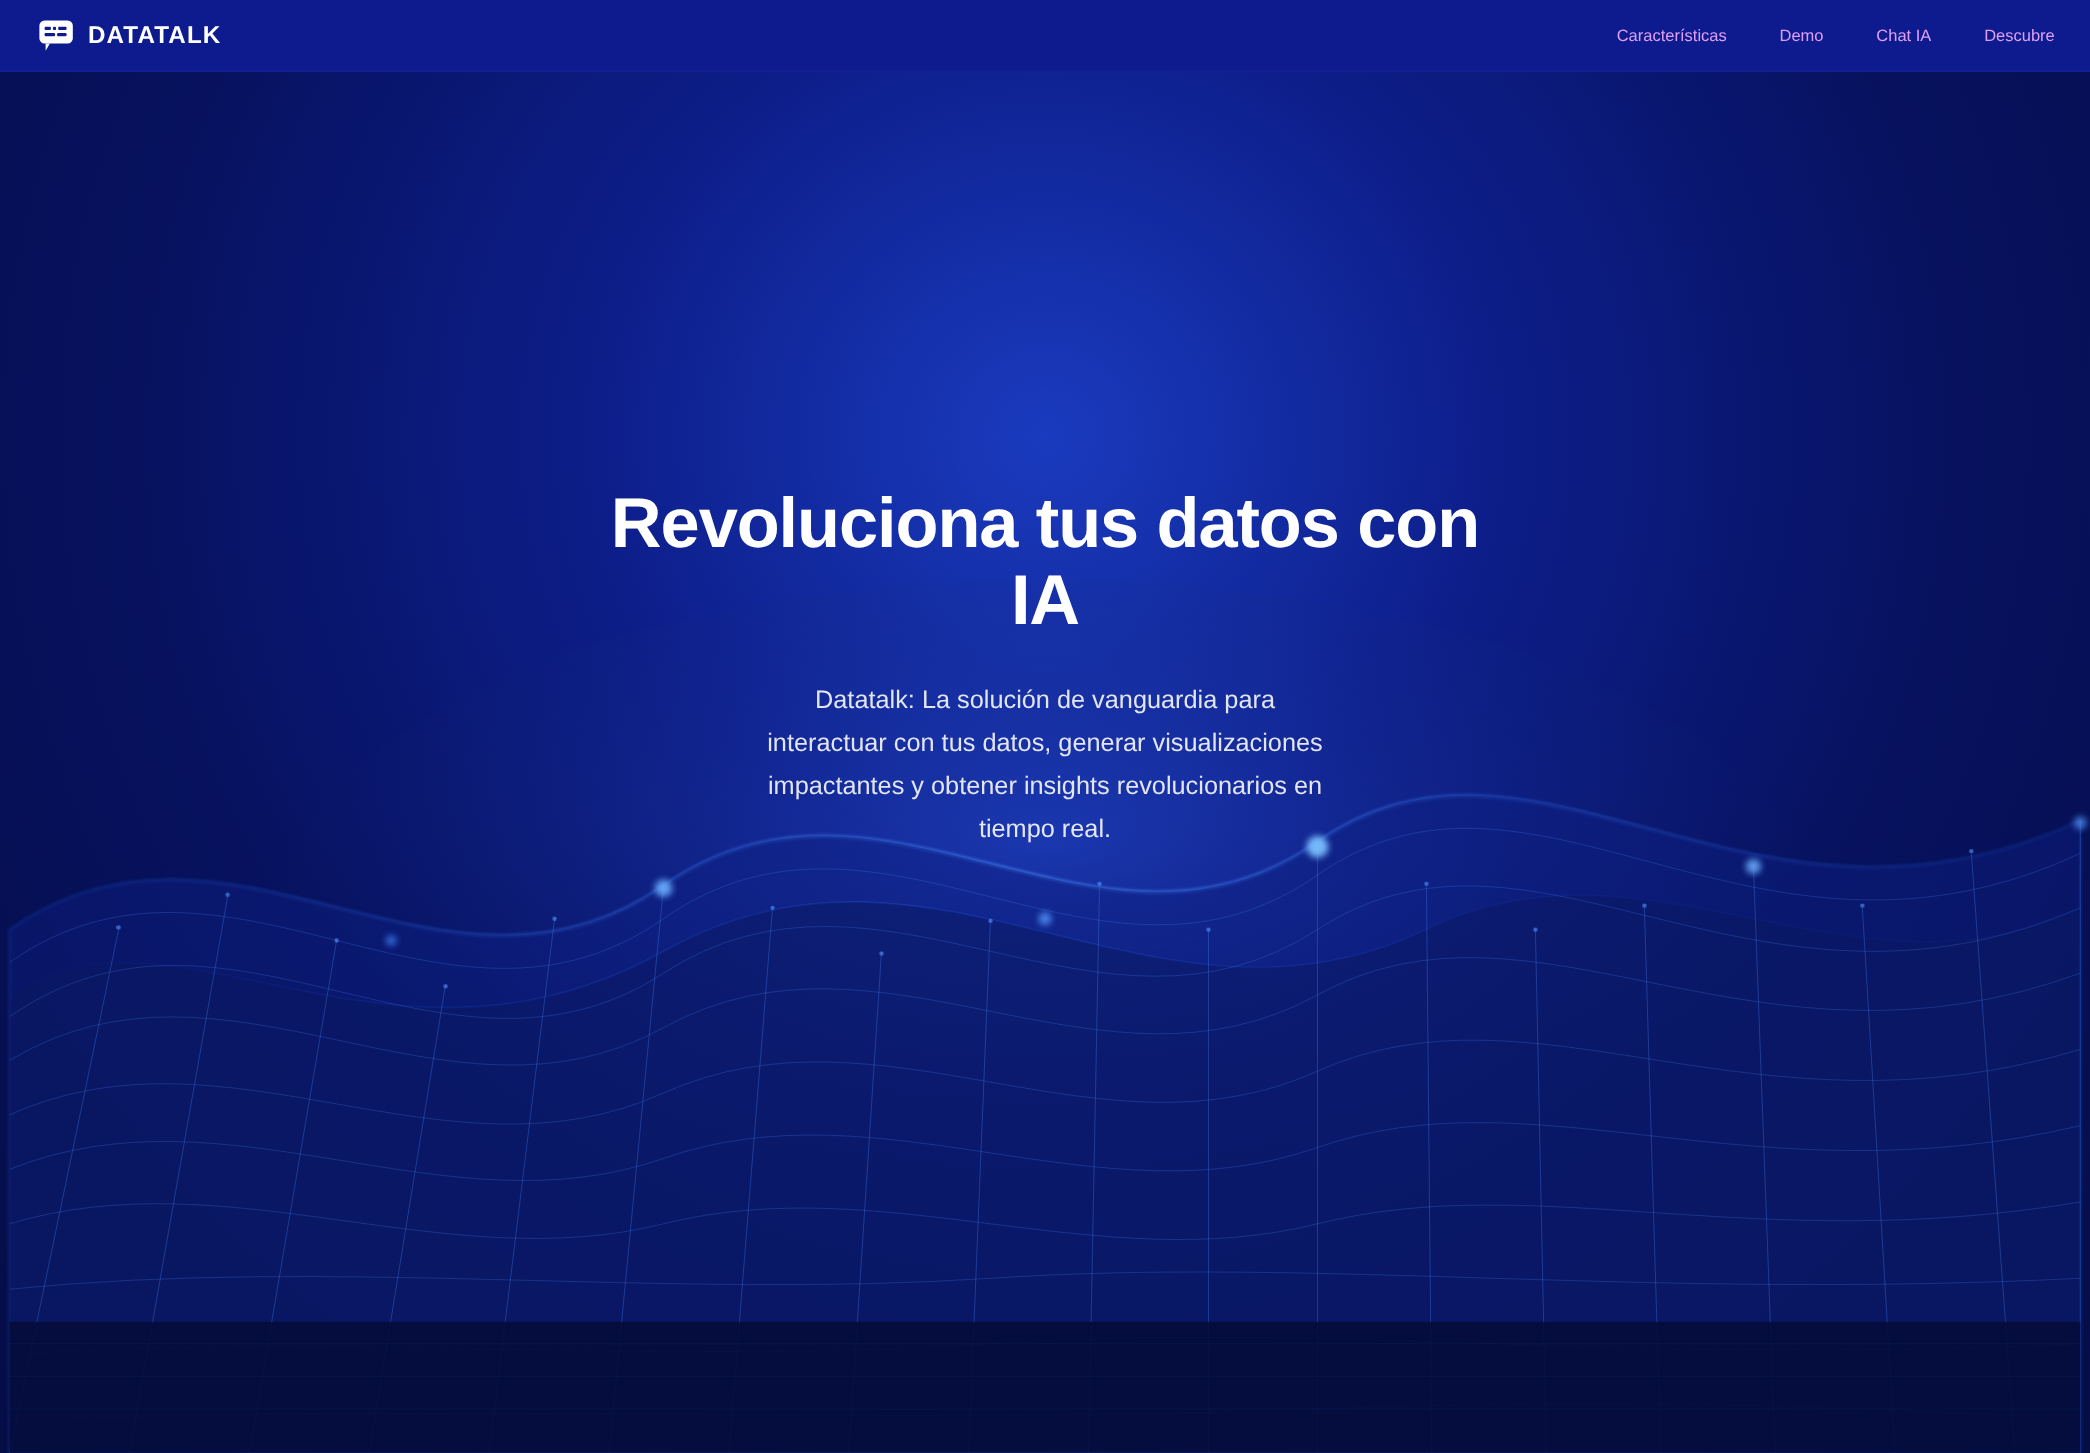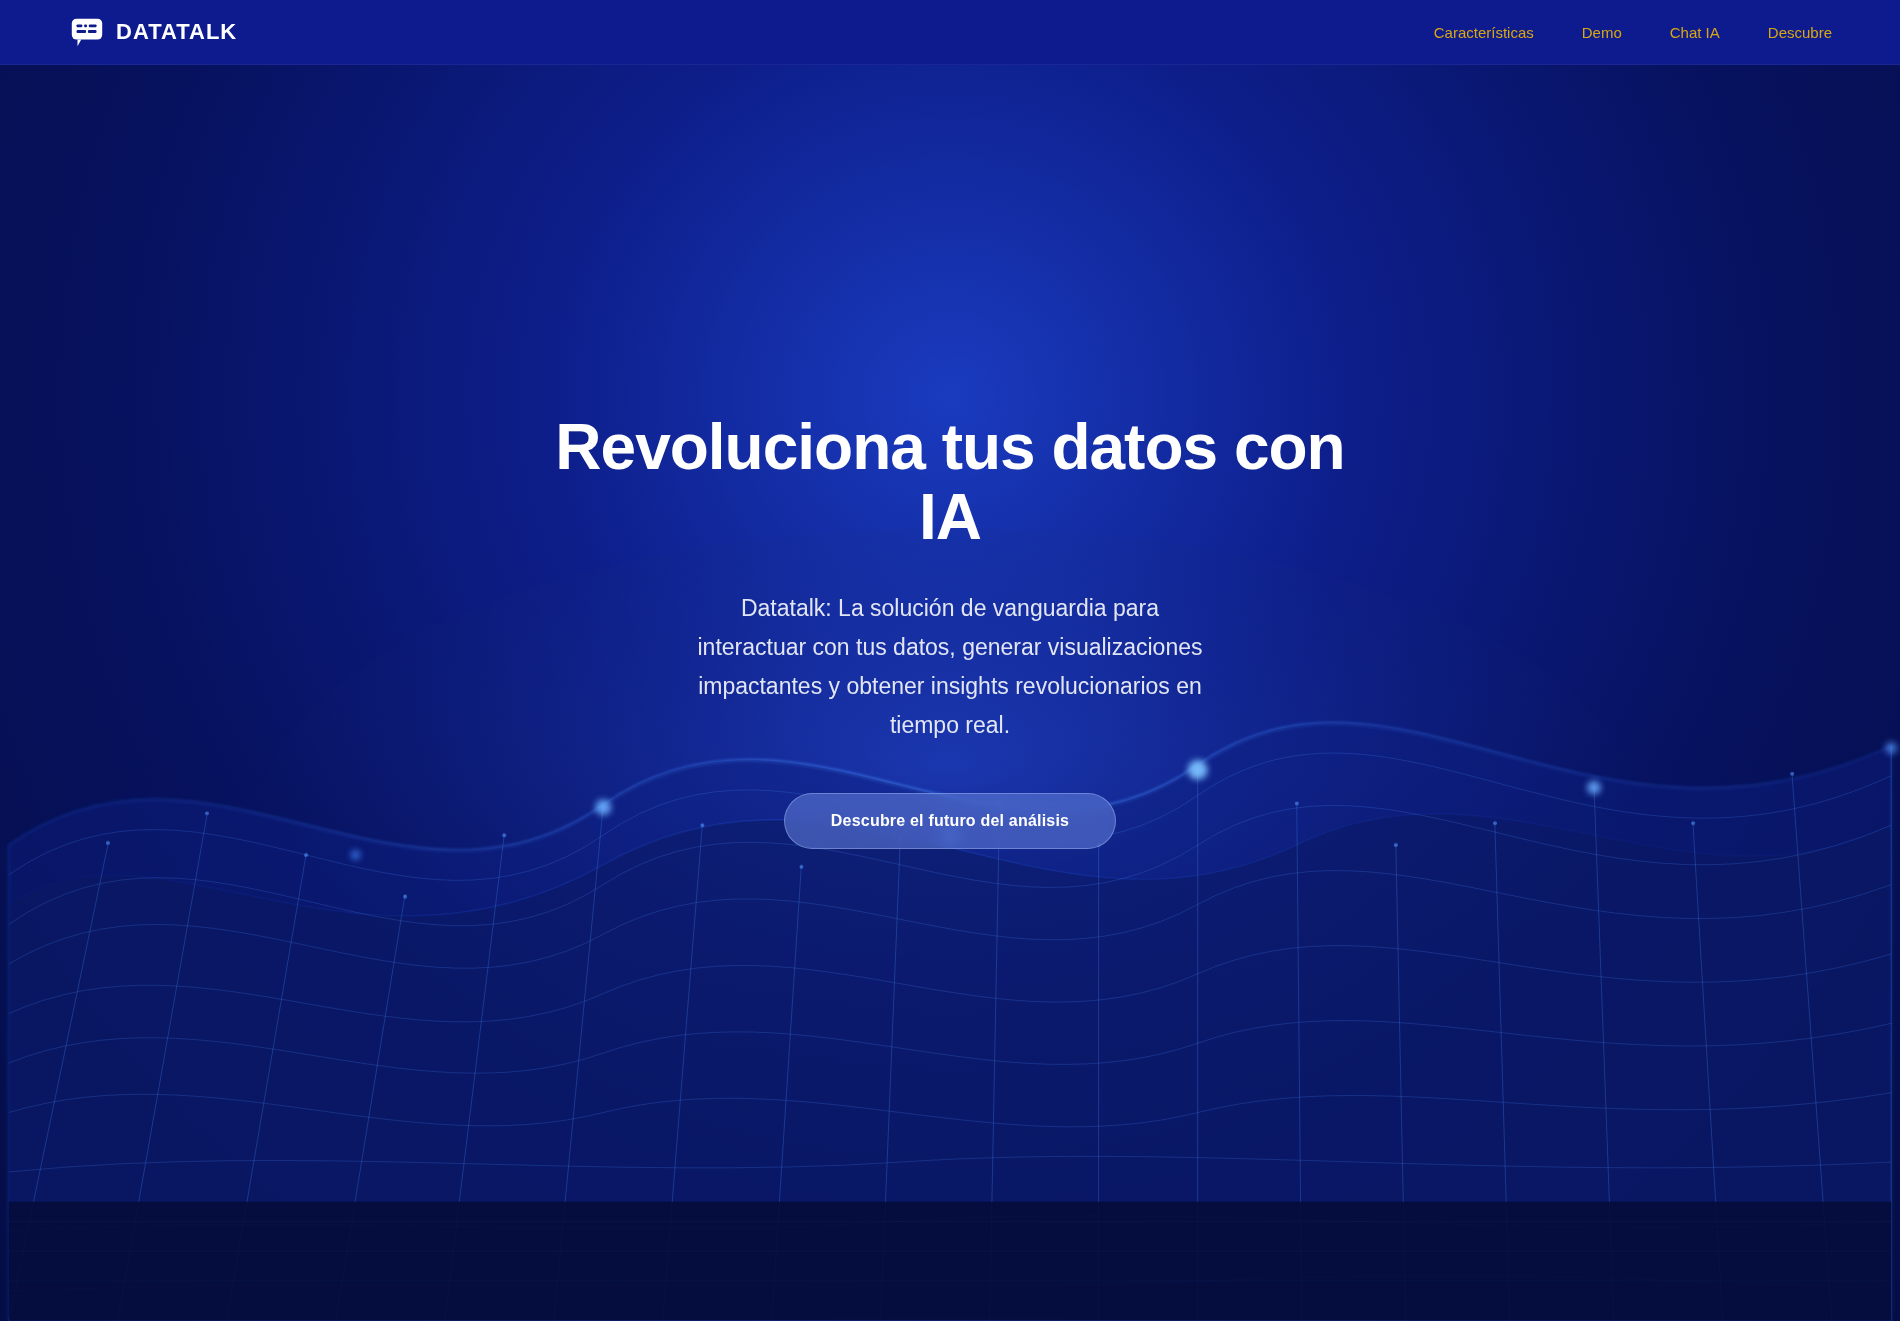--- a/index.html
+++ b/index.html
@@ -20,21 +20,21 @@
     nav {
       position: fixed;
       top: 0;
       left: 0;
       width: 100%;
       height: 65px;
       background: #0d1b8e;
       display: flex;
       align-items: center;
       justify-content: space-between;
-      padding: 0 68px;
+      padding: 0 32px;
       z-index: 100;
       border-bottom: 1px solid rgba(255,255,255,0.05);
       gap: 20px;
     }
 
     .logo-area {
       display: flex;
       align-items: center;
       gap: 10px;
     }
@@ -52,21 +52,21 @@
       height: 38px;
     }
 
     .nav-links {
       display: flex;
       align-items: center;
       gap: 48px;
     }
 
     .nav-link {
-      color: #eab308;
+      color: #f0abfc;
       font-size: 15px;
       font-weight: 400;
       cursor: pointer;
       text-decoration: none;
       opacity: 0.92;
       transition: opacity 0.2s;
     }
 
     
     .hero {
@@ -269,16 +269,15 @@
         <line x1="0" y1="760" x2="1900" y2="760"></line>
       </g>
     </svg>
   </div>
 
   <div class="hero-content">
     <h1 class="hero-title">Revoluciona tus datos con IA</h1>
 
     <p class="hero-subtitle">Datatalk: La solución de vanguardia para interactuar con tus datos, generar visualizaciones impactantes y obtener insights revolucionarios en tiempo real.</p>
 
-    <button class="cta-button">Descubre el futuro del análisis</button>
   </div>
 
 </section>
 
 </body></html>

